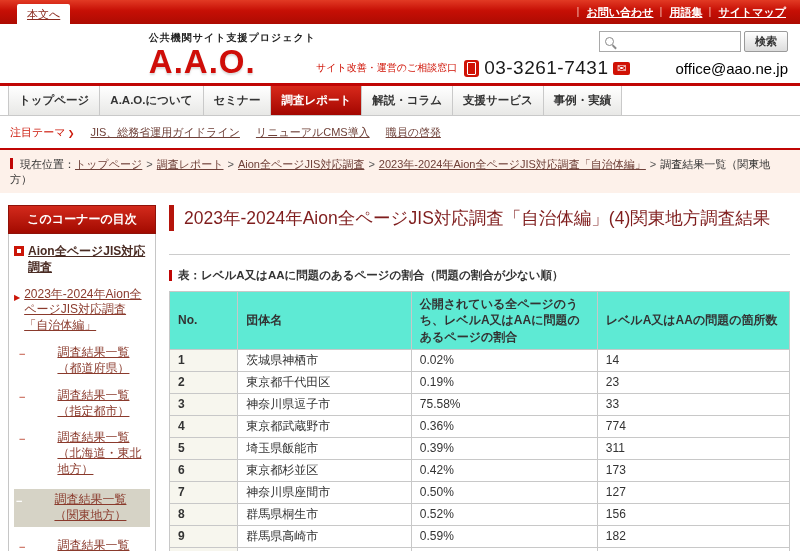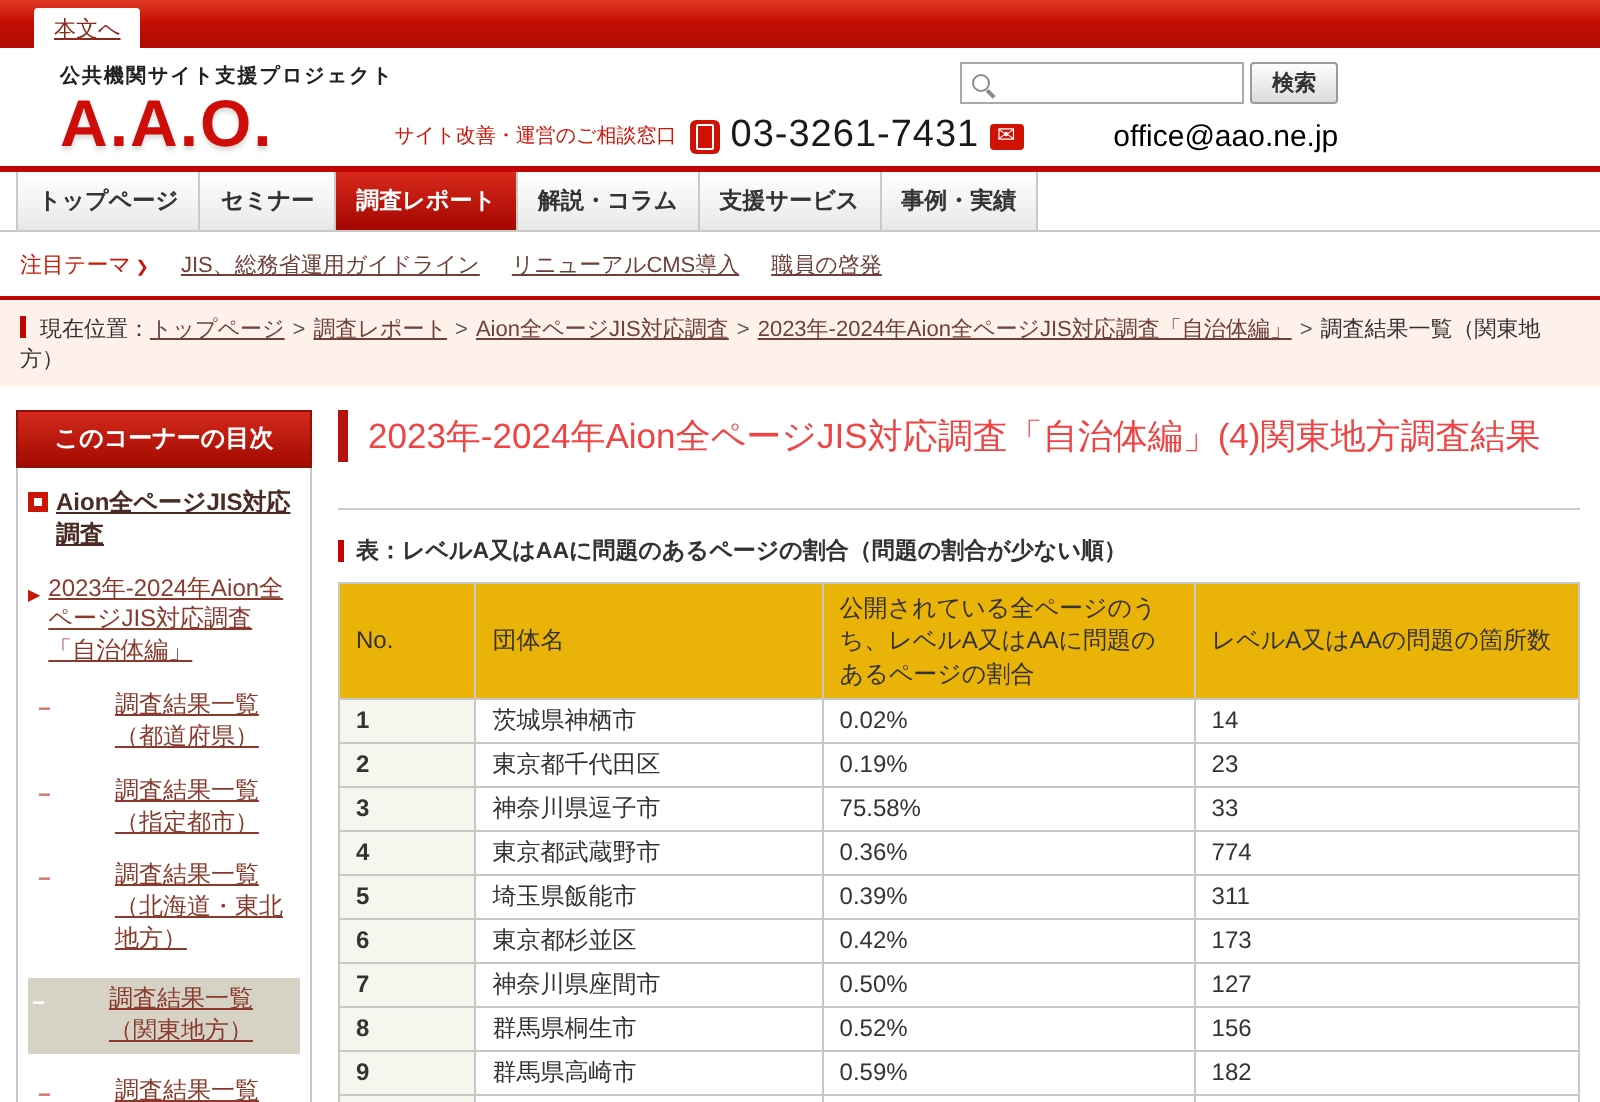--- a/index.html
+++ b/index.html
@@ -29,21 +29,21 @@
     color: #fff; font-size: 11px; text-decoration: underline; font-weight: bold;
     padding-left: 12px; position: relative;
   }
   .top-link::before {
     content: "|"; position: absolute; left: 2px; text-decoration: none;
     color: #f3b9ae; font-weight: normal;
   }
 
   
   .site-header {
-    display: flex; justify-content: flex-start;
+    display: flex; justify-content: flex-end;
     padding: 7px 12px 4px 30px; height: 59px; background: #fff;
   }
   .brand-tagline { font-size: 10px; font-weight: bold; color: #222; letter-spacing: 1px; }
   .brand-logo {
     font-size: 33px; font-weight: bold; color: #cf0d08;
     line-height: 1.0; letter-spacing: 1px;
     text-shadow: 0 2px 2px rgba(150,150,150,.35);
   }
   .header-right { display: flex; flex-direction: column; align-items: flex-end; gap: 5px; }
   .searchbar { display: flex; align-items: center; }
@@ -124,36 +124,45 @@
   .lvl3 .bullet::before { content: "−"; color: #cf7a6b; font-weight: bold; font-size: 11px; }
   .side-link { color: #8a3a2c; text-decoration: underline; }
   .lvl1 .side-link { color: #4a2c24; font-weight: bold; }
   .side-item.current { background: #d6d3c6; padding: 3px 2px; margin-left: 0; }
   .side-item.current .bullet::before { color: #fff; }
 
   
   .main { flex: 1; min-width: 0; }
   .page-title {
     border-left: 5px solid #b5140b; padding: 1px 0 1px 10px;
-    font-size: 17.5px; font-weight: 400; color: #ef4444; line-height: 1.38;
+    font-size: 17.5px; font-weight: 400; color: #7f1d1d; line-height: 1.38;
   }
   .divider { border: none; border-top: 1px solid #ccc; margin: 23px 0 13px; }
   .table-caption { font-size: 11.5px; font-weight: bold; color: #333; margin-bottom: 8px; display: flex; align-items: center; }
   .caption-marker { display: inline-block; width: 3px; height: 11px; background: #c00504; margin-right: 6px; }
   table { width: 100%; border-collapse: collapse; font-size: 12px; table-layout: fixed; }
   th, td { border: 1px solid #c8c8c8; text-align: left; vertical-align: middle; }
-  thead th { font-weight: normal; background: #eab308; line-height: 1.35; padding: 4px 8px; }
+  thead th { font-weight: bold; background: #5eead4; line-height: 1.35; padding: 4px 8px; }
   tbody th, tbody td { padding: 3px 8px; line-height: 15px; }
   tbody th { background: #f7f6ee; font-weight: bold; }
 </style>
 </head>
 <body>
 
 <div class="topbar">
   <a class="skip-tab">本文へ</a>
+  <nav class="top-links">
+
+      <a class="top-link">お問い合わせ</a>
+
+      <a class="top-link">用語集</a>
+
+      <a class="top-link">サイトマップ</a>
+
+  </nav>
 </div>
 
 <header class="site-header">
   <a class="brand" style="text-decoration:none;">
     <div class="brand-tagline">公共機関サイト支援プロジェクト</div>
     <div class="brand-logo">A.A.O.</div>
   </a>
   <div class="header-right">
     <div class="searchbar">
       <span class="search-box">
@@ -169,20 +178,21 @@
       <span class="mail-icon">✉</span>
       <a class="email" style="text-decoration:none;">office@aao.ne.jp</a>
     </div>
   </div>
 </header>
 
 <nav class="mainnav">
 
     <a class="nav-item">トップページ</a>
 
+    <a class="nav-item">A.A.O.について</a>
 
     <a class="nav-item">セミナー</a>
 
     <a class="nav-item active">調査レポート</a>
 
     <a class="nav-item">解説・コラム</a>
 
     <a class="nav-item">支援サービス</a>
 
     <a class="nav-item">事例・実績</a>

